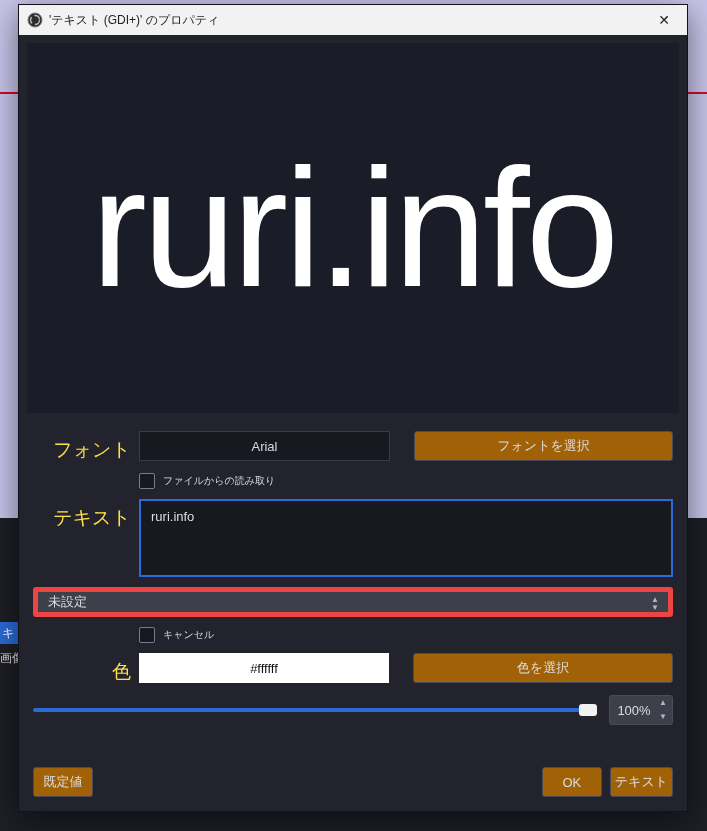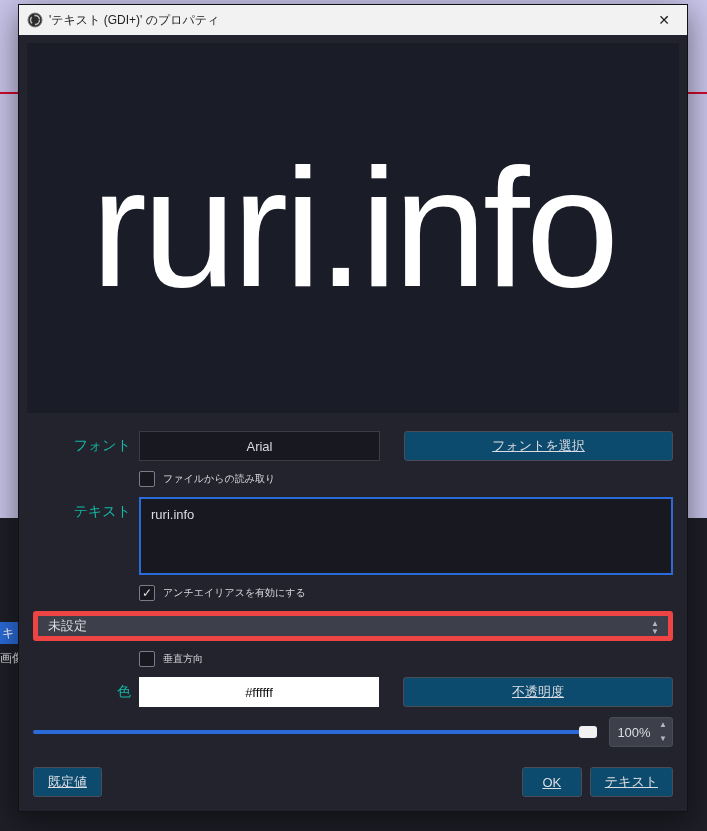--- a/index.html
+++ b/index.html
@@ -93,47 +93,46 @@
     flex: 1;
   }
   .row {
     display: flex; align-items: flex-start;
     margin-bottom: 10px;
     gap: 8px;
   }
   .label {
     width: 98px;
     text-align: right;
-    color: #14b8a6;
-    font-size: 14px;
+    color: #fde047;
+    font-size: 19px;
     padding-top: 6px;
     flex-shrink: 0;
   }
   .fields { flex: 1; display: flex; gap: 24px; }
 
   .font-display {
     flex: 1;
     height: 30px;
     background: #181920;
     border: 1px solid #3a3c48;
     color: #d9dadf;
     font-size: 13px;
     display: flex; align-items: center; justify-content: center;
   }
   .btn {
     height: 30px;
-    padding: 0 14px;
-    background: #0c4a6e;
+    padding: 0 4px;
+    background: #a16207;
     border: 1px solid #4a4c58;
     color: #dcdde2;
     font-size: 13px;
     display: flex; align-items: center; justify-content: center;
     cursor: default;
     border-radius: 3px;
-    text-decoration: underline;
   }
   .btn-wide { flex: 1; }
 
   .checkbox-row {
     display: flex; align-items: center; gap: 8px;
     margin-left: 106px;
     margin-bottom: 10px;
     color: #d9dadf; font-size: 10px;
   }
   .checkbox {
@@ -265,47 +264,43 @@
         <span>ファイルからの読み取り</span>
       </div>
 
       <div class="row">
         <div class="label">テキスト</div>
         <div class="fields">
           <textarea class="textarea" style="">ruri.info</textarea>
         </div>
       </div>
 
-      <div class="checkbox-row">
-        <span class="checkbox checked"></span>
-        <span>アンチエイリアスを有効にする</span>
-      </div>
 
       <div class="row">
         <div class="fields">
           <div class="select">
             <span>未設定</span>
             <div class="spinner">
               <span>▲</span>
                 <span>▼</span>
             </div>
           </div>
         </div>
       </div>
 
       <div class="checkbox-row">
         <span class="checkbox"></span>
-        <span>垂直方向</span>
+        <span>キャンセル</span>
       </div>
 
       <div class="row">
         <div class="label">色</div>
         <div class="fields">
           <div class="color-swatch">#ffffff</div>
-          <div class="btn btn-wide">不透明度</div>
+          <div class="btn btn-wide">色を選択</div>
         </div>
       </div>
 
       <div class="row">
         <div class="slider-wrap">
           <div class="slider">
             <div class="slider-track">
               <div class="slider-thumb"></div>
             </div>
           </div>

